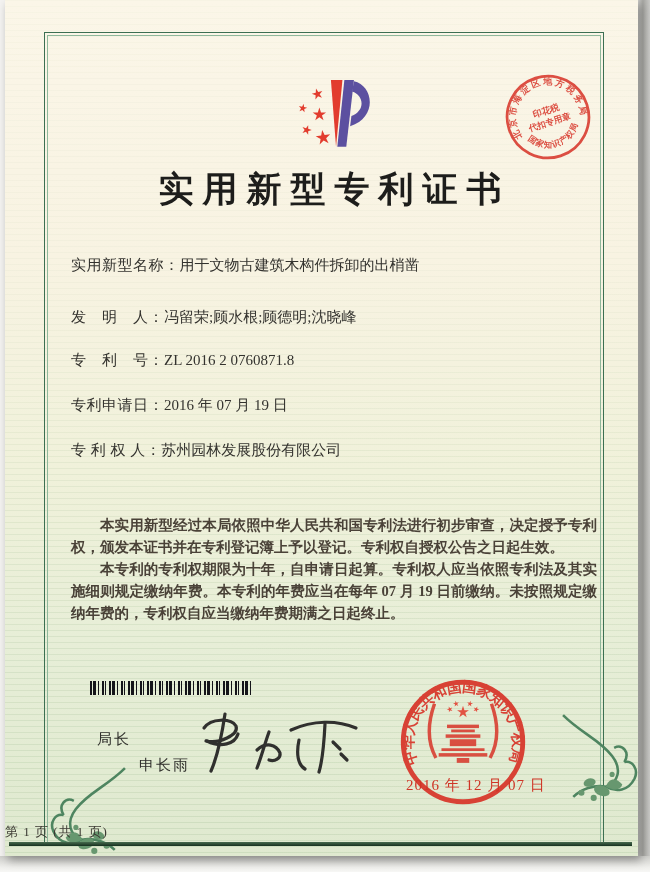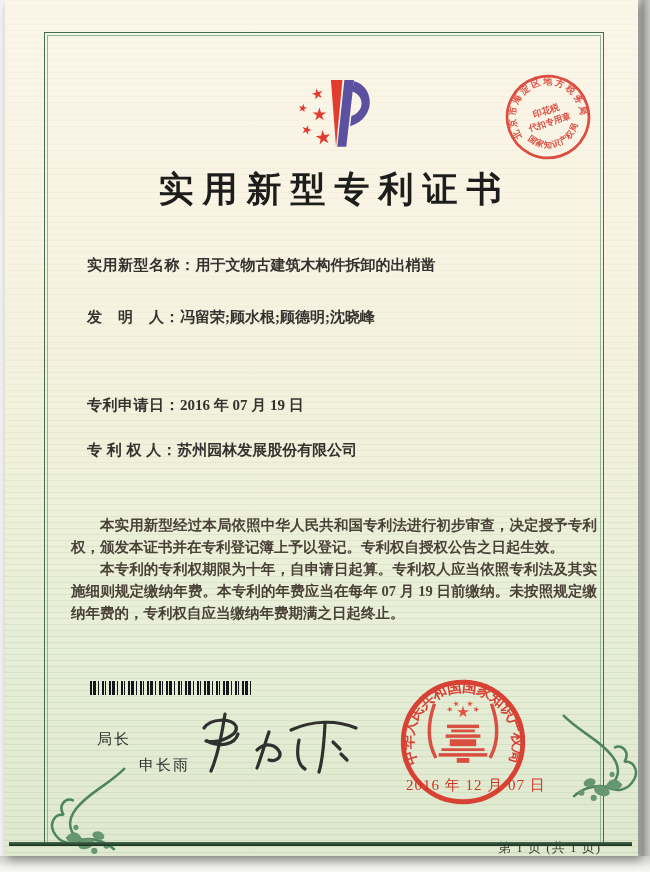--- a/index.html
+++ b/index.html
@@ -25,38 +25,38 @@
   .frame{position:absolute;left:39px;top:32px;width:558px;height:812px;
     border:1.5px solid #3c6f52;}
   .frame-inner{position:absolute;inset:2px;border:1px solid #8fb89b;}
   .bottom-edge-line{position:absolute;left:4px;right:6px;top:842px;height:4px;
     background:linear-gradient(180deg,#476b4e,#16301f);}
   .cert-no{position:absolute;left:64px;top:80px;font-size:15px;letter-spacing:3px;color:#3a3a38;}
   .logo{position:absolute;left:276px;top:74px;}
   .tax-stamp{position:absolute;left:498px;top:72px;transform:rotate(-18deg);opacity:.88;}
   .title{position:absolute;left:0;top:166px;width:650px;text-align:center;
     font-size:35px;font-weight:bold;color:#1d1d1b;letter-spacing:9px;padding-left:9px;box-sizing:border-box;}
-  .field{position:absolute;left:82px;font-size:15px;color:#33322e;white-space:nowrap;font-weight:bold;}
+  .field{position:absolute;left:66px;font-size:15px;color:#33322e;white-space:nowrap;}
   .field .lab{letter-spacing:.5px;}
   .paras{position:absolute;left:66px;top:514px;width:526px;font-size:14.5px;
     line-height:22px;color:#4a4238;text-align:justify;font-weight:bold;}
   .paras p{margin:0;text-indent:2em;}
   .barcode{position:absolute;left:85px;top:681px;width:163px;height:14px;
     background:repeating-linear-gradient(90deg,
       #15151a 0 2px,transparent 2px 3px,
       #15151a 3px 6px,transparent 6px 8px,
       #15151a 8px 9px,transparent 9px 12px,
       #15151a 12px 14px,transparent 14px 15px,
       #15151a 15px 16px,transparent 16px 19px);}
   .official-title{position:absolute;left:92px;top:730px;font-size:15px;color:#2f2f2b;letter-spacing:2px;}
   .official-name{position:absolute;left:90px;top:756px;font-size:15px;color:#2f2f2b;letter-spacing:2px;margin-left:44px;}
   .signature{position:absolute;left:186px;top:708px;}
   .authority-seal{position:absolute;left:392px;top:676px;opacity:.94;}
   .seal-date{position:absolute;left:401px;top:776px;font-size:15px;color:#cf3526;letter-spacing:1px;white-space:nowrap;}
-  .footer{position:absolute;left:0;top:823px;width:596px;text-align:right;font-size:13px;color:#3c3a33;letter-spacing:1px;margin-top:16px;}
+  .footer{position:absolute;left:0;top:823px;width:596px;text-align:left;font-size:13px;color:#3c3a33;letter-spacing:1px;}
   .flourish-left{position:absolute;left:30px;top:764px;}
   .flourish-right{position:absolute;left:556px;top:702px;transform:scaleX(-1);}
 </style>
 </head>
 <body>
 
 <div class="scan-edge-right"></div>
 <div class="scan-edge-bottom"></div>
 
 <div class="paper">
@@ -98,20 +98,23 @@
     <text x="65" y="77" text-anchor="middle" font-size="12.5" fill="#d8382c" font-weight="bold">代扣专用章</text>
   </svg>
 
   <div class="title">实用新型专利证书</div>
 
   <div class="field" style="top:256px">
     <span class="lab">实用新型名称：</span><span>用于文物古建筑木构件拆卸的出梢凿</span>
   </div>
   <div class="field" style="top:308px">
     <span class="lab">发　明　人：</span><span>冯留荣;顾水根;顾德明;沈晓峰</span>
+  </div>
+  <div class="field" style="top:351px">
+    <span class="lab">专　利　号：</span><span>ZL 2016 2 0760871.8</span>
   </div>
   <div class="field" style="top:396px">
     <span class="lab">专利申请日：</span><span>2016 年 07 月 19 日</span>
   </div>
   <div class="field" style="top:441px">
     <span class="lab">专 利 权 人：</span><span>苏州园林发展股份有限公司</span>
   </div>
 
   <div class="paras">
     <p>本实用新型经过本局依照中华人民共和国专利法进行初步审查，决定授予专利权，颁发本证书并在专利登记簿上予以登记。专利权自授权公告之日起生效。</p>

